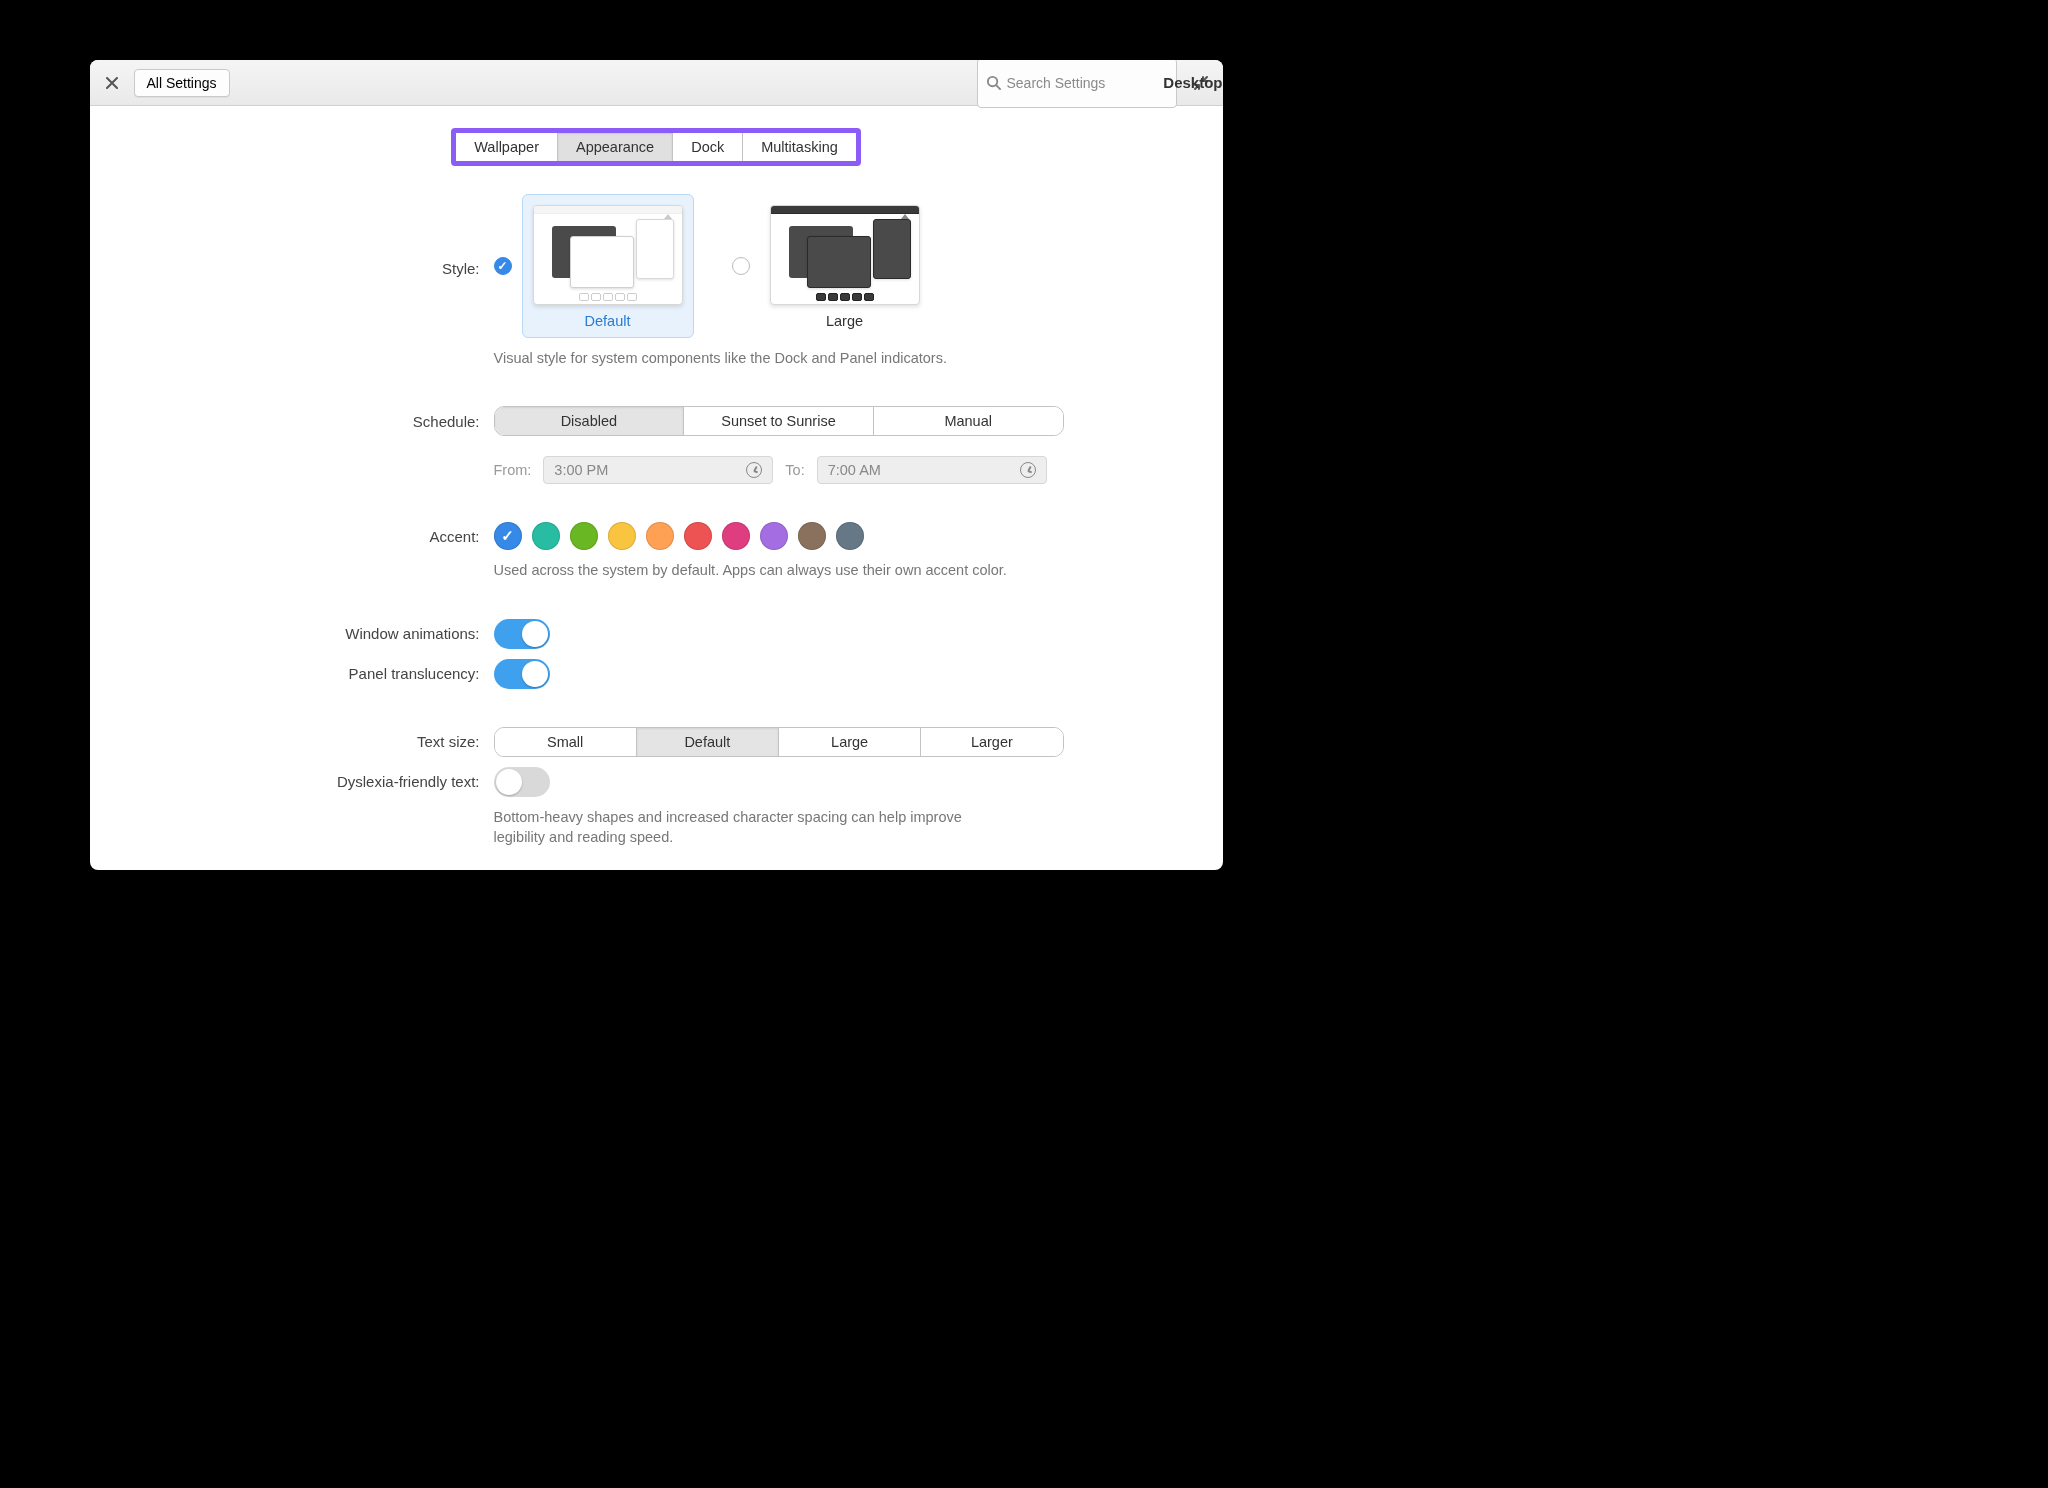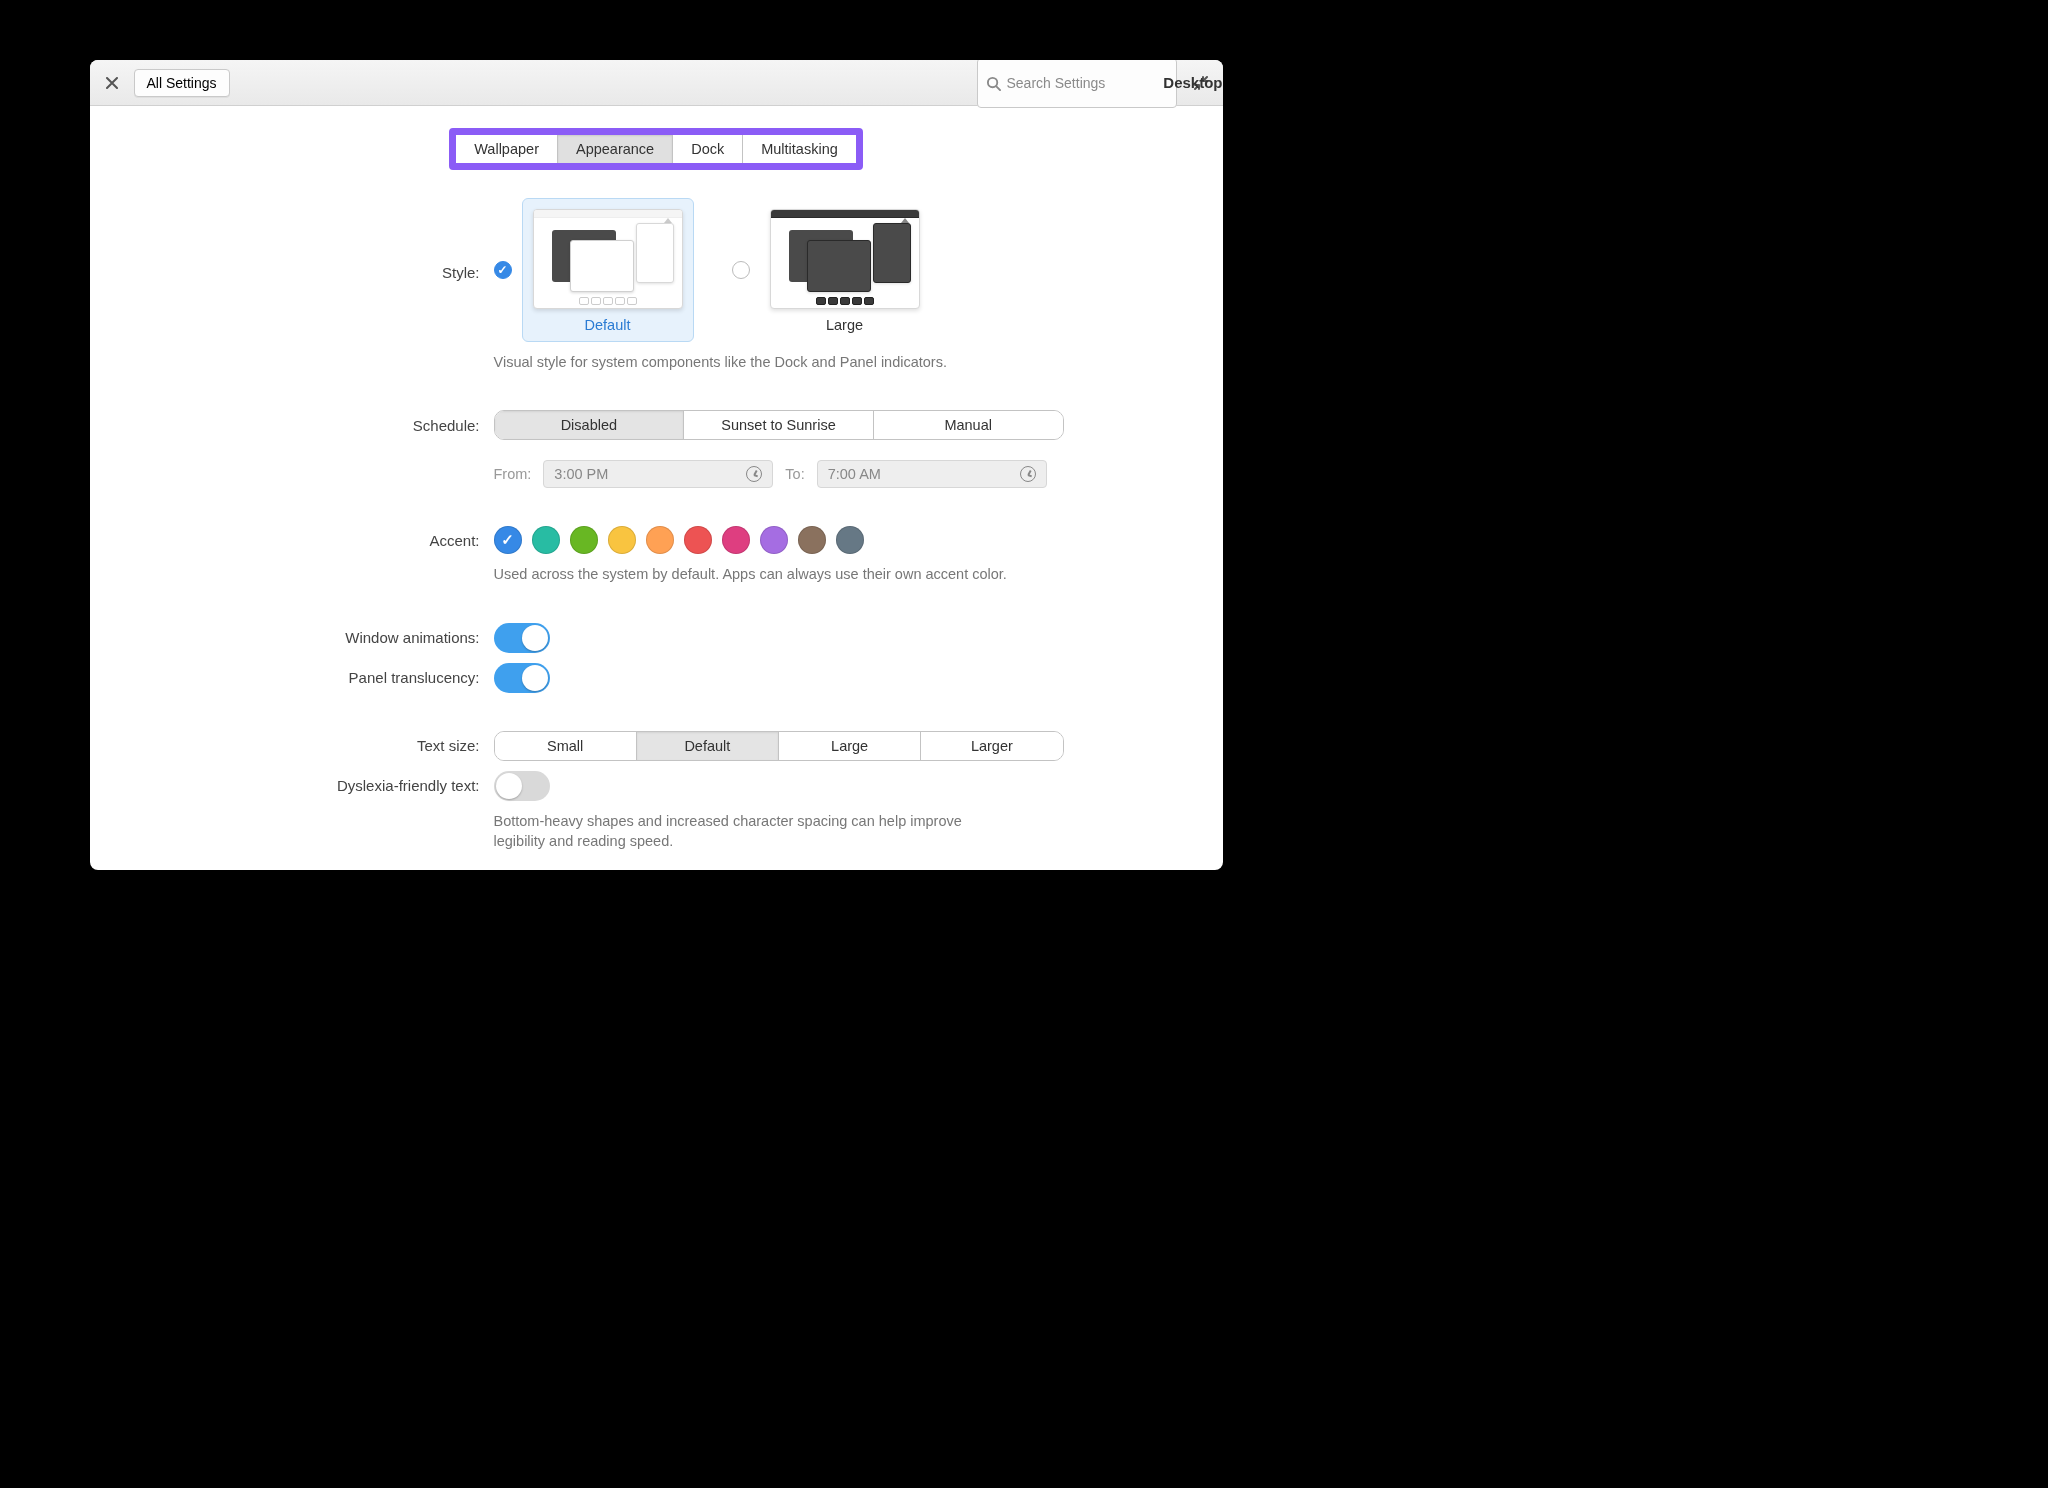--- a/index.html
+++ b/index.html
@@ -62,21 +62,21 @@
     font-size: 15px;
   }
   .search-wrap {
     margin-left: auto;
     display: flex;
     align-items: center;
     gap: 10px;
   }
   .search {
     display: flex;
-    align-items: flex-end;
+    align-items: flex-start;
     background: #fdfdfd;
     border: 1px solid #c9c9c9;
     border-radius: 4px;
     padding: 16px 8px;
     width: 200px;
   }
   .search svg { flex-shrink: 0; }
   .search input {
     border: none;
     outline: none;
@@ -97,21 +97,21 @@
     flex: 1;
     overflow: auto;
     padding-top: 22px;
   }
   .tabs {
     display: flex;
     justify-content: center;
   }
   .tabs .seg {
     display: flex;
-    border: 7px solid #8b5cf6;
+    border: 5px solid #8b5cf6;
     border-radius: 4px;
     overflow: hidden;
   }
   .tabs .seg button {
     background: #fff;
     border: none;
     padding: 6px 18px;
     font-size: 14.5px;
     cursor: pointer;
     border-right: 1px solid #c3c3c3;

